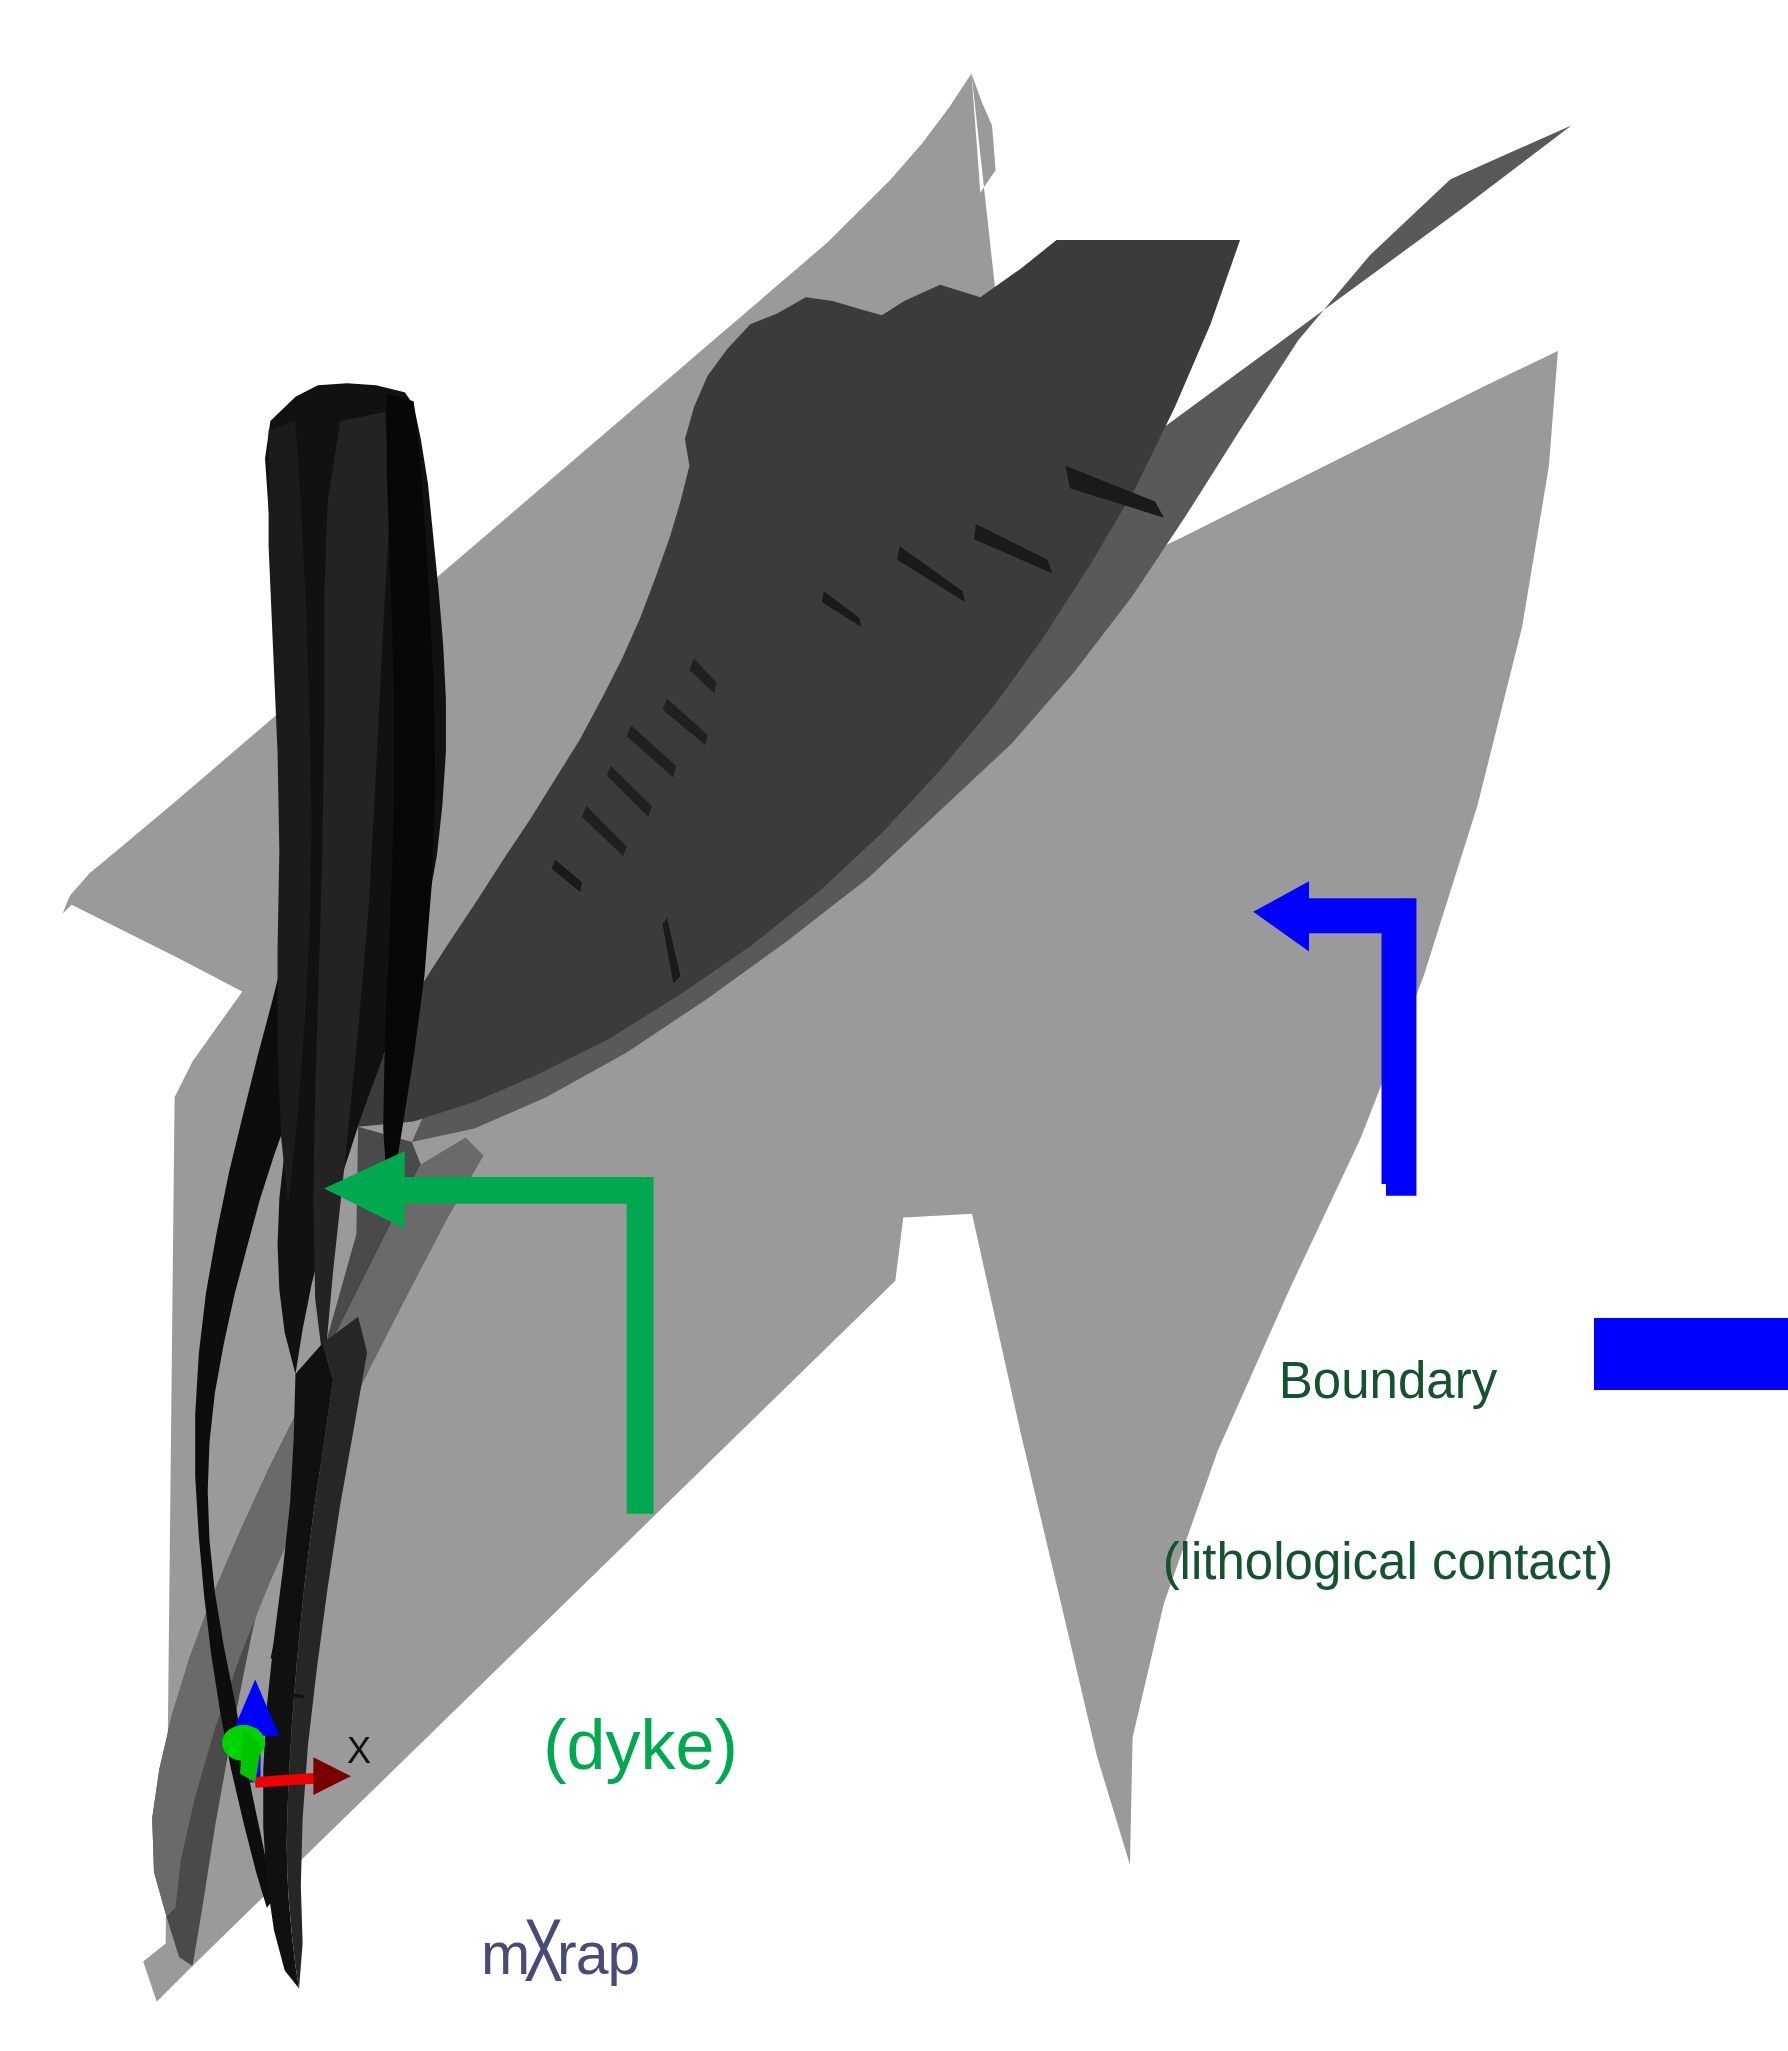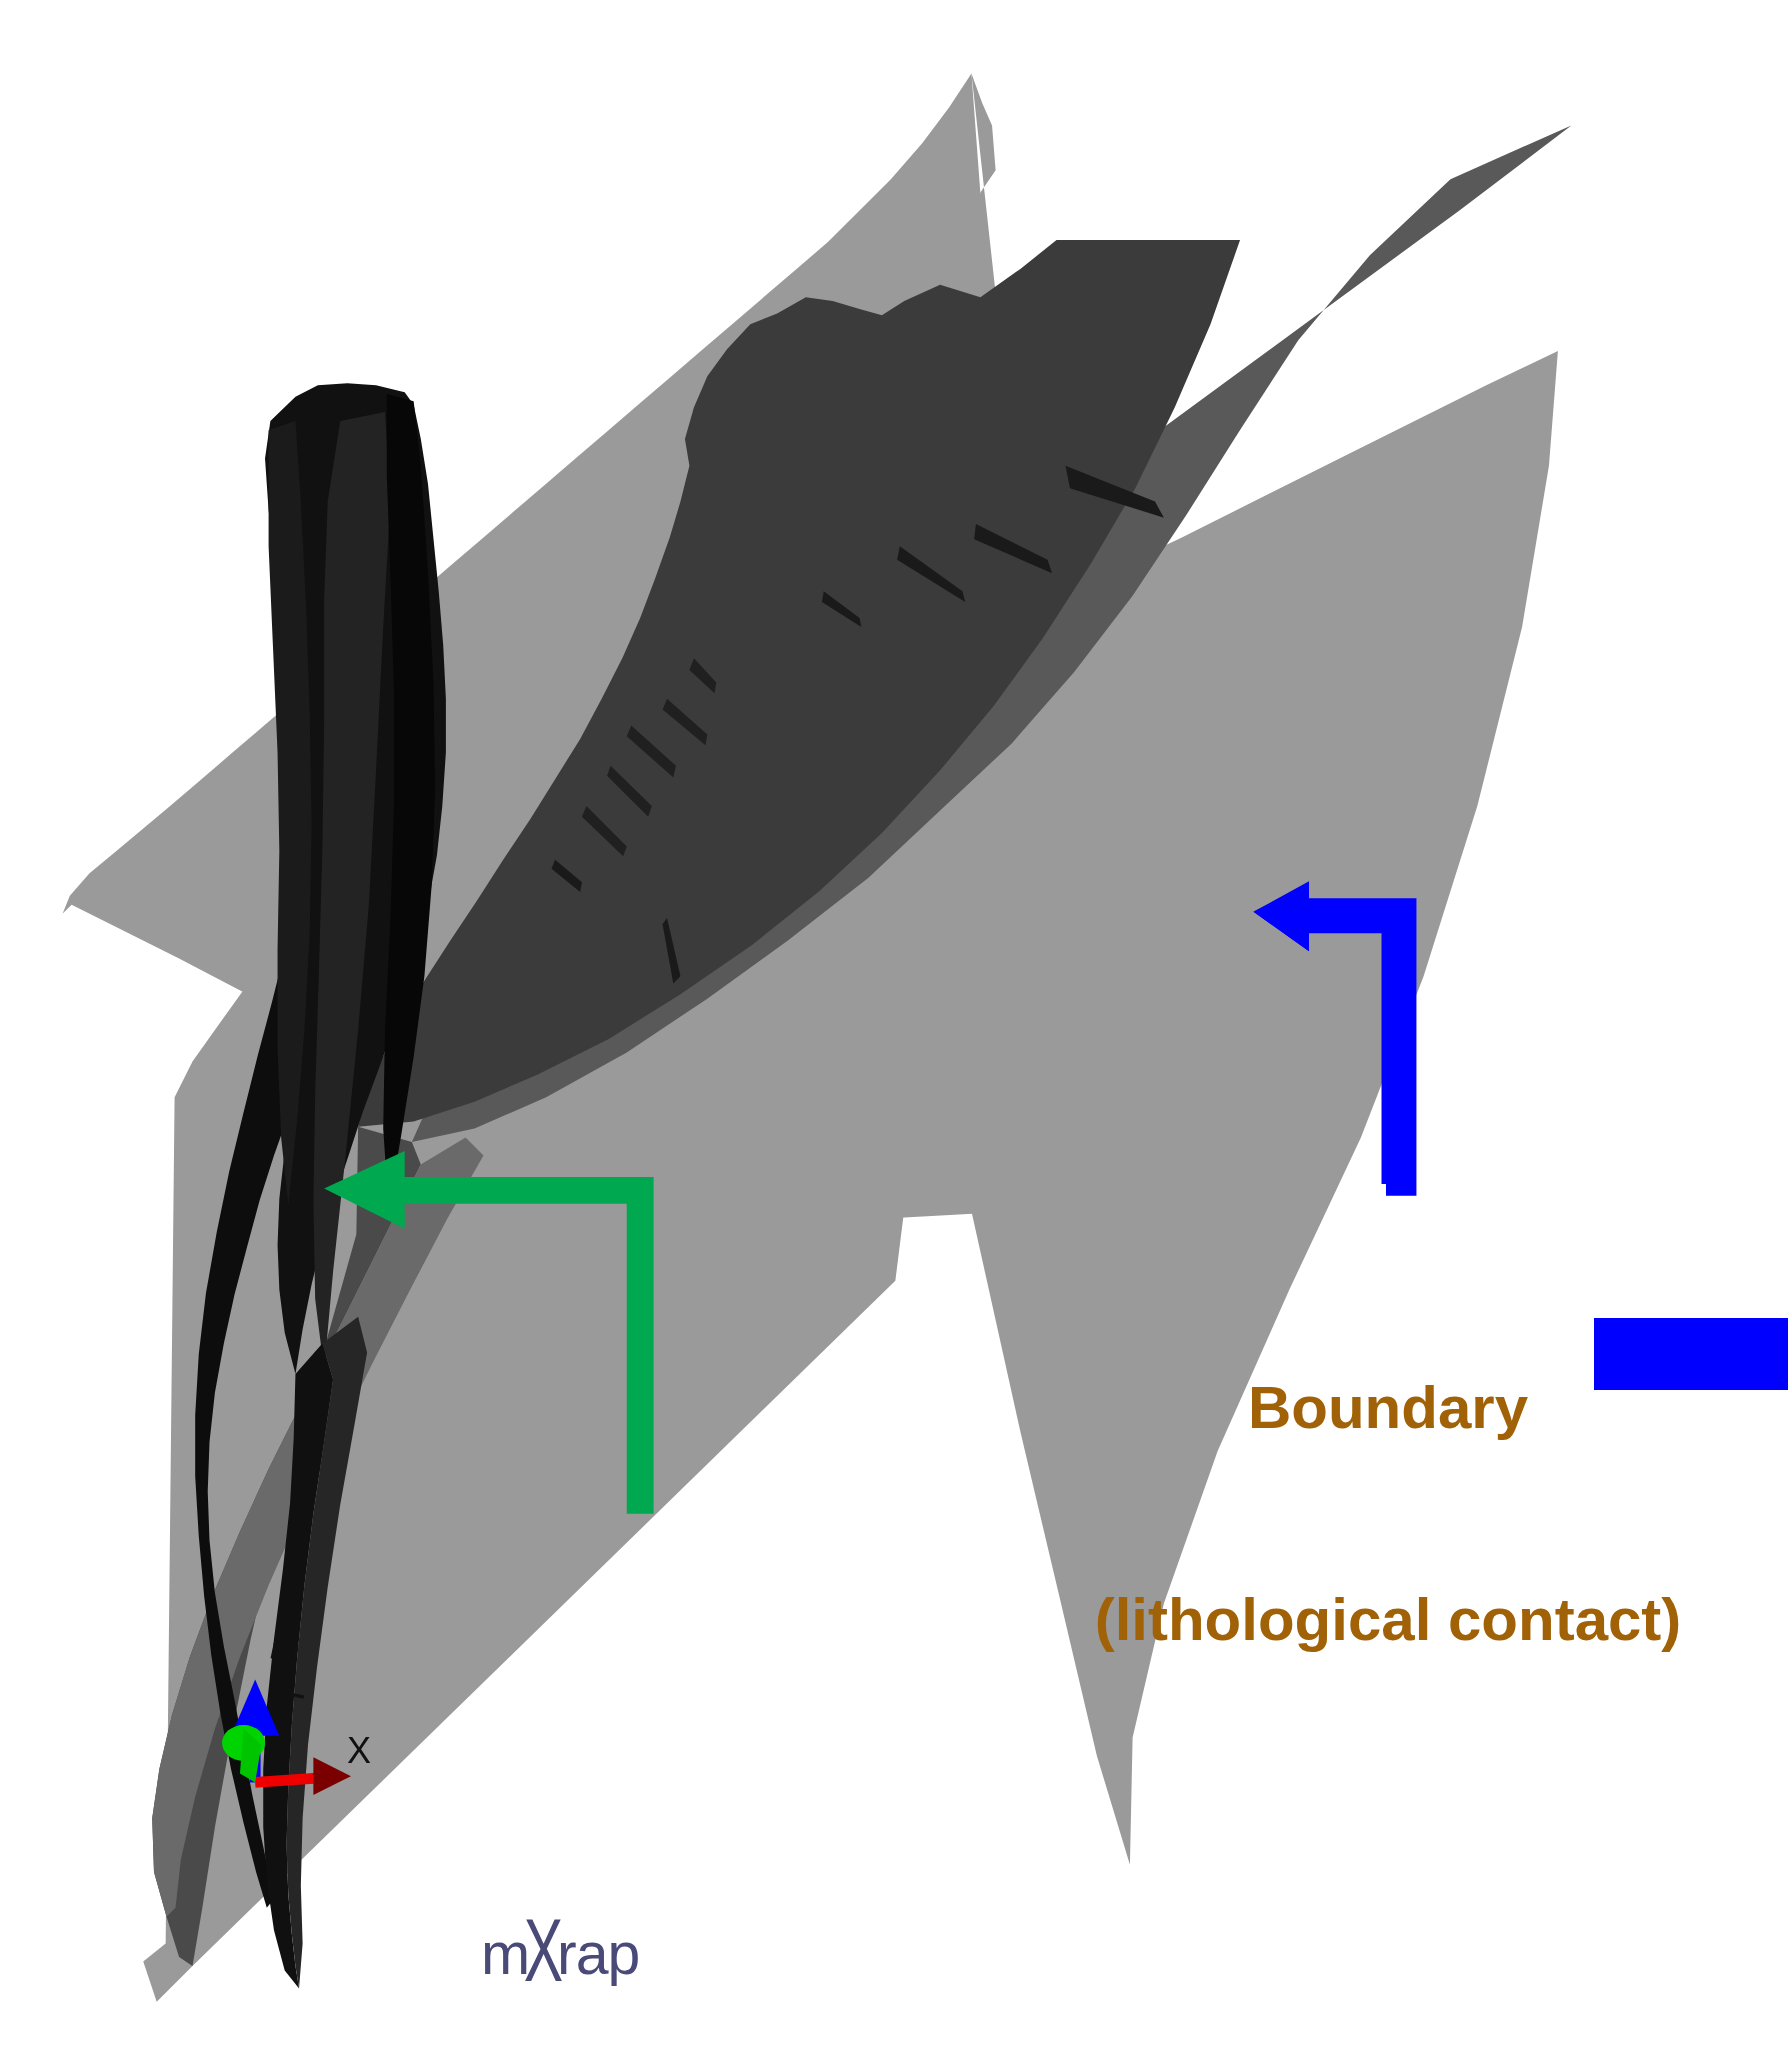--- a/index.html
+++ b/index.html
@@ -22,24 +22,23 @@
     left: 0; top: 0;
     width: 1788px;
     height: 2052px;
   }
   .annot-label {
     position: absolute;
     white-space: pre;
     line-height: 1.18;
   }
   .annot-blue {
-    color: #a16207;
-    font-size: 60px;
+    color: #14532d;
+    font-size: 51px;
     text-align: center;
-    font-weight: bold;
   }
   .annot-green {
     color: #00a94f;
     font-size: 70px;
     text-align: center;
   }
   .occluder {
     position: absolute;
     background: #0000ff;
   }
@@ -239,20 +238,21 @@
       <ellipse cx="272" cy="1946" rx="24" ry="20" fill="#00d400"></ellipse>
       <polygon fill="#00c400" points="272,1930 292,1948 285,1990 268,1980"></polygon>
     </g>
   </svg>
 
   <div class="axis-label" style="left:262px; top:1659px; transform: rotate(-78deg); transform-origin: left top;">Z</div>
   <div class="axis-label" style="left:269px; top:1702px; transform: rotate(-78deg); transform-origin: left top;">Y</div>
   <div class="axis-label" style="left:347px; top:1730px;">X</div>
 
   <div class="annot-label annot-green" style="left:484px; top:1539px; width:313px;">
+    <div>(dyke)</div>
   </div>
 
   <div class="annot-label annot-blue" style="left:1003px; top:1231px; width:770px; text-align:center;">
     <div>Boundary</div>
     <div>(lithological contact)</div>
   </div>
 
   <div class="occluder" style="left:1594px; top:1318px; width:194px; height:72px;"></div>
 
   <div class="logo" style="left:419px; top:1852px;">

